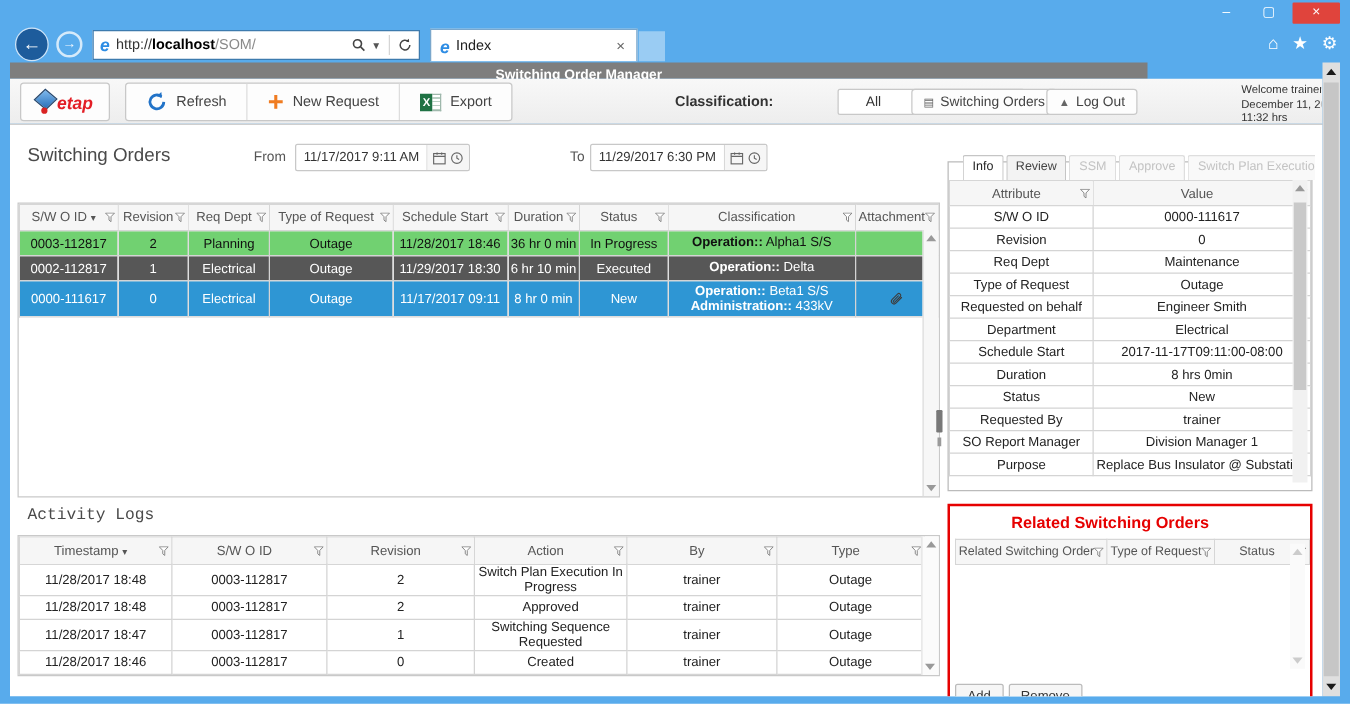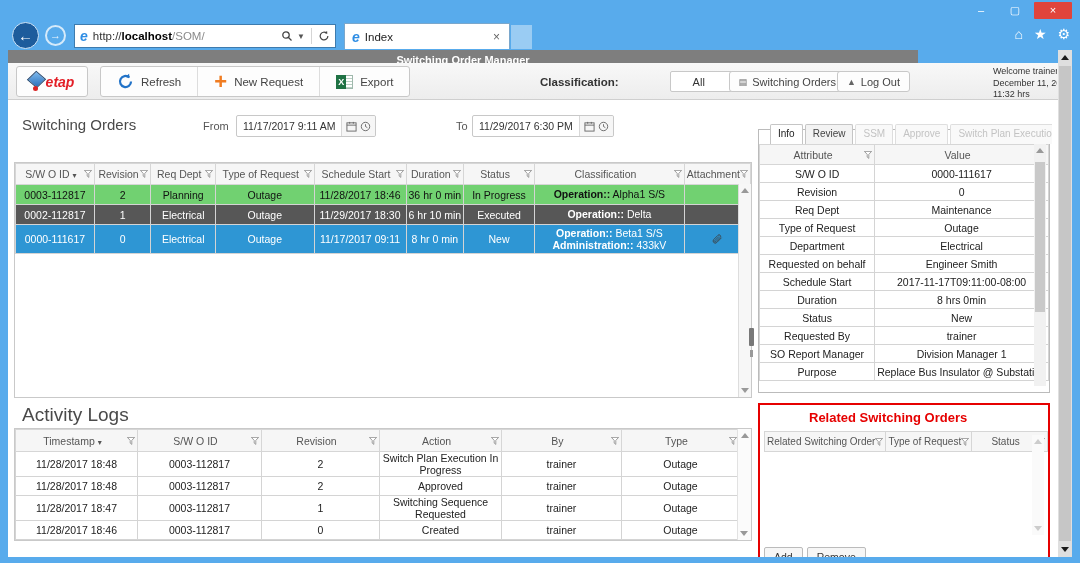--- a/index.html
+++ b/index.html
@@ -77,21 +77,21 @@
   tr.r-green td { background:#71d171; color:#111; height:20px; }
   tr.r-dark td { background:#575757; color:#fff; height:20px; }
   tr.r-white td { background:#fff; height:20px; }
   tr.r-blue td { background:#2e96d4; color:#fff; height:29px; }
   td .cl { line-height:12.5px; font-size:10.5px; }
   .vscroll { position:absolute; right:0; top:21px; bottom:0; width:13px; background:#f7f7f7; border-left:1px solid #ddd; }
   .tri { width:0; height:0; border-left:4px solid transparent; border-right:4px solid transparent; margin:4px auto; }
   .tri.up { border-bottom:5px solid #999; }
   .tri.dn { border-top:5px solid #999; position:absolute; bottom:0; left:2px; }
 
-  .acttitle { position:absolute; left:8px; top:304px; font-size:19px; color:#4a4a4a; }
+  .acttitle { position:absolute; left:8px; top:304px; font-size:13px; color:#4a4a4a;font-family:Liberation Mono, monospace; }
   .actbox { position:absolute; left:0; top:328px; width:738px; height:113px; border:1px solid #c9c9c9; background:#fff; overflow:hidden; }
   .actbox table.grid th { height:22px; }
   .actbox td { height:19px; }
   .actbox td.wrap { white-space:normal; line-height:12px; }
   .actscroll { position:absolute; right:0; top:0; bottom:0; width:14px; background:#fbfbfb; border-left:1px solid #e2e2e2; }
 
   .splith { position:absolute; left:741px; top:228px; width:5px; height:18px; background:#787878; border-radius:1px; }
   .splith2 { position:absolute; left:742px; top:250px; width:3px; height:7px; background:#9a9a9a; }
 
   
@@ -515,26 +515,26 @@
               </tr>
               <tr>
                 <td>Req Dept</td>
                 <td>Maintenance</td>
               </tr>
               <tr>
                 <td>Type of Request</td>
                 <td>Outage</td>
               </tr>
               <tr>
+                <td>Requested on behalf</td>
+                <td>Engineer Smith</td>
+              </tr>
+              <tr>
                 <td>Department</td>
                 <td>Electrical</td>
-              </tr>
-              <tr>
-                <td>Requested on behalf</td>
-                <td>Engineer Smith</td>
               </tr>
               <tr>
                 <td>Schedule Start</td>
                 <td>2017-11-17T09:11:00-08:00</td>
               </tr>
               <tr>
                 <td>Duration</td>
                 <td>8 hrs 0min</td>
               </tr>
               <tr>

